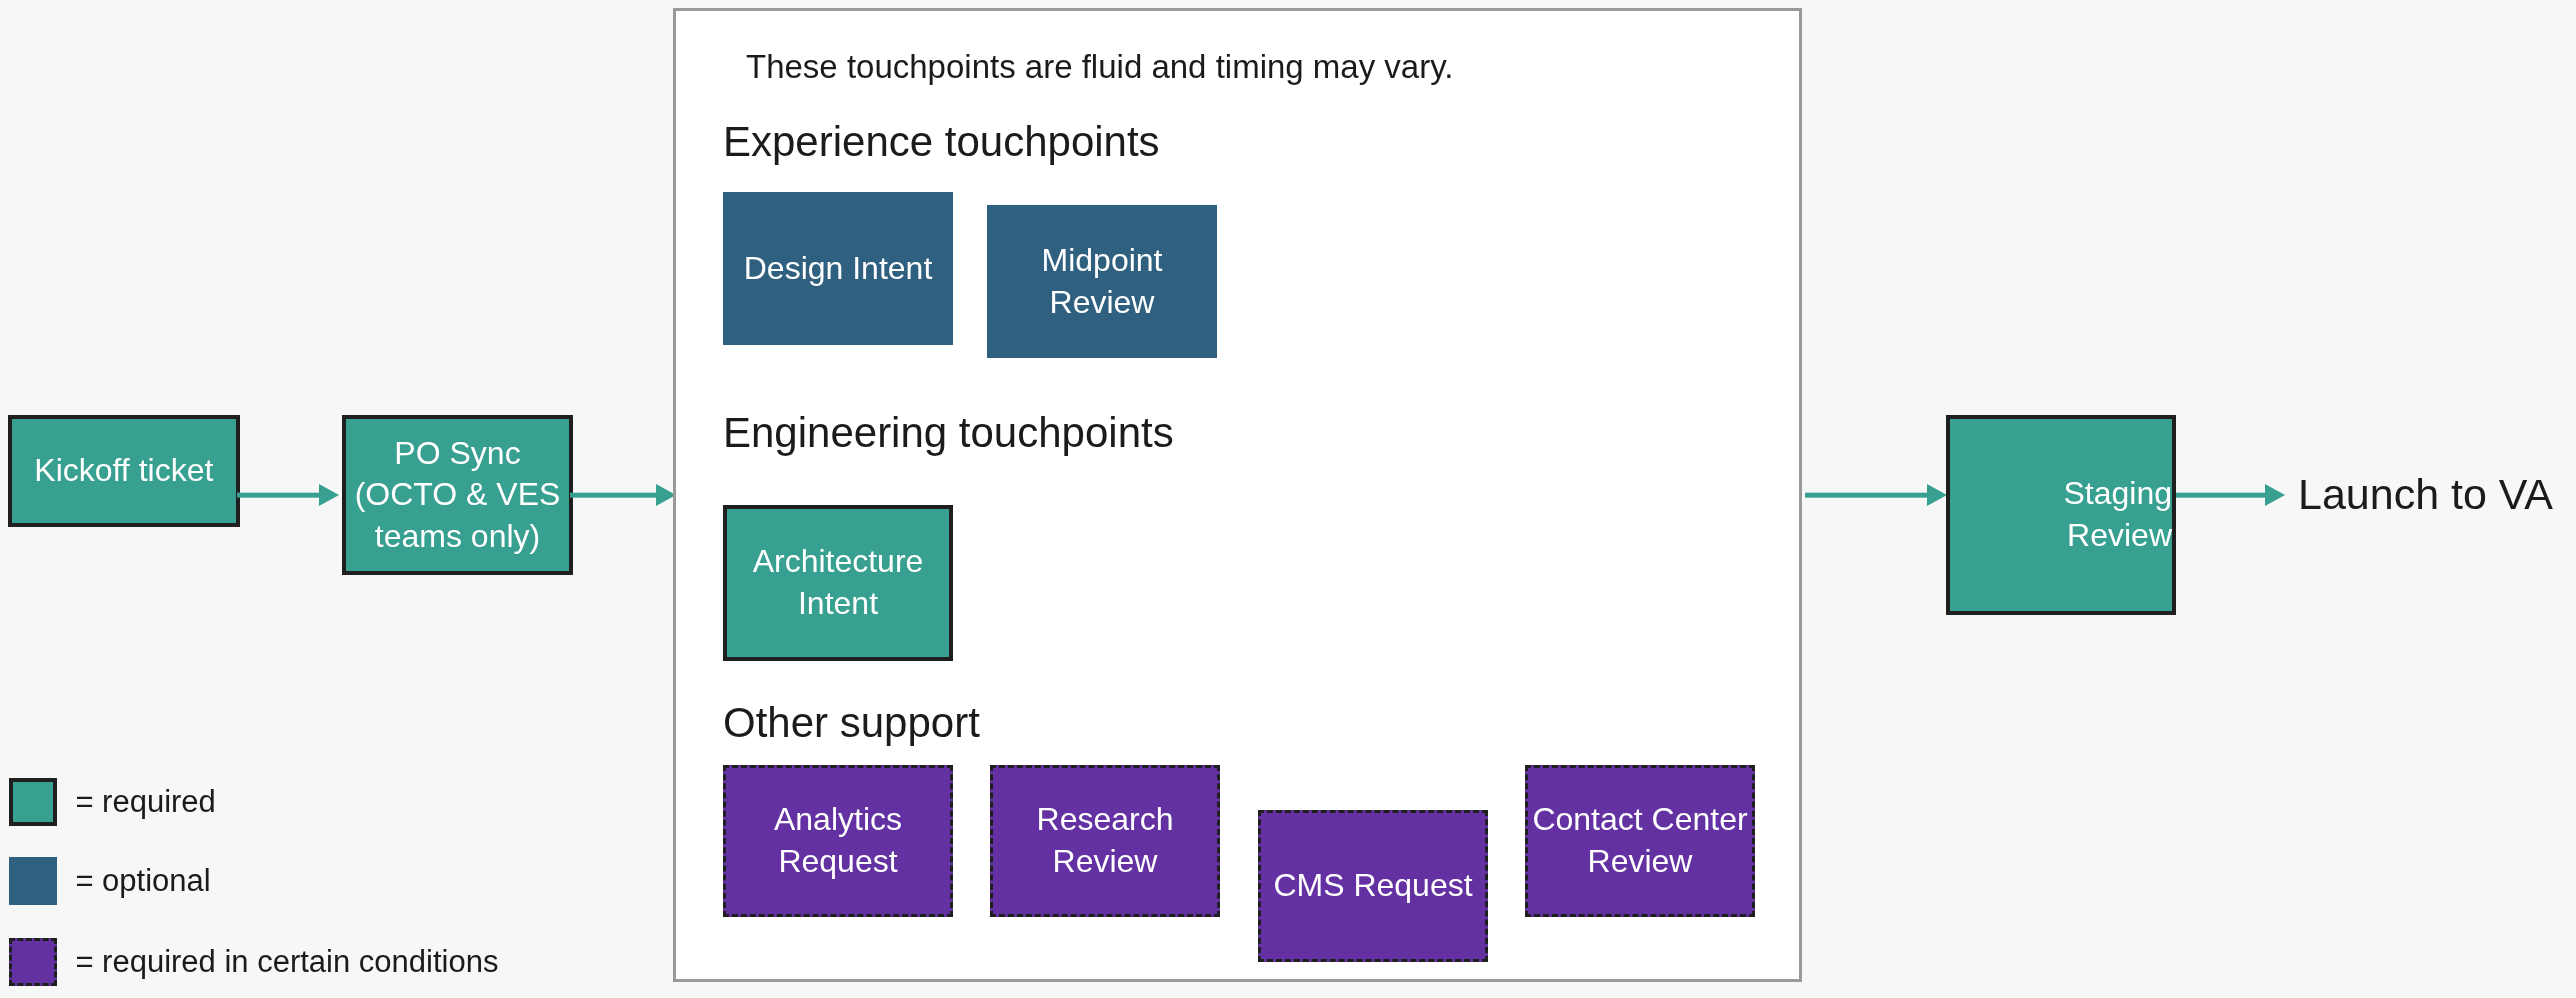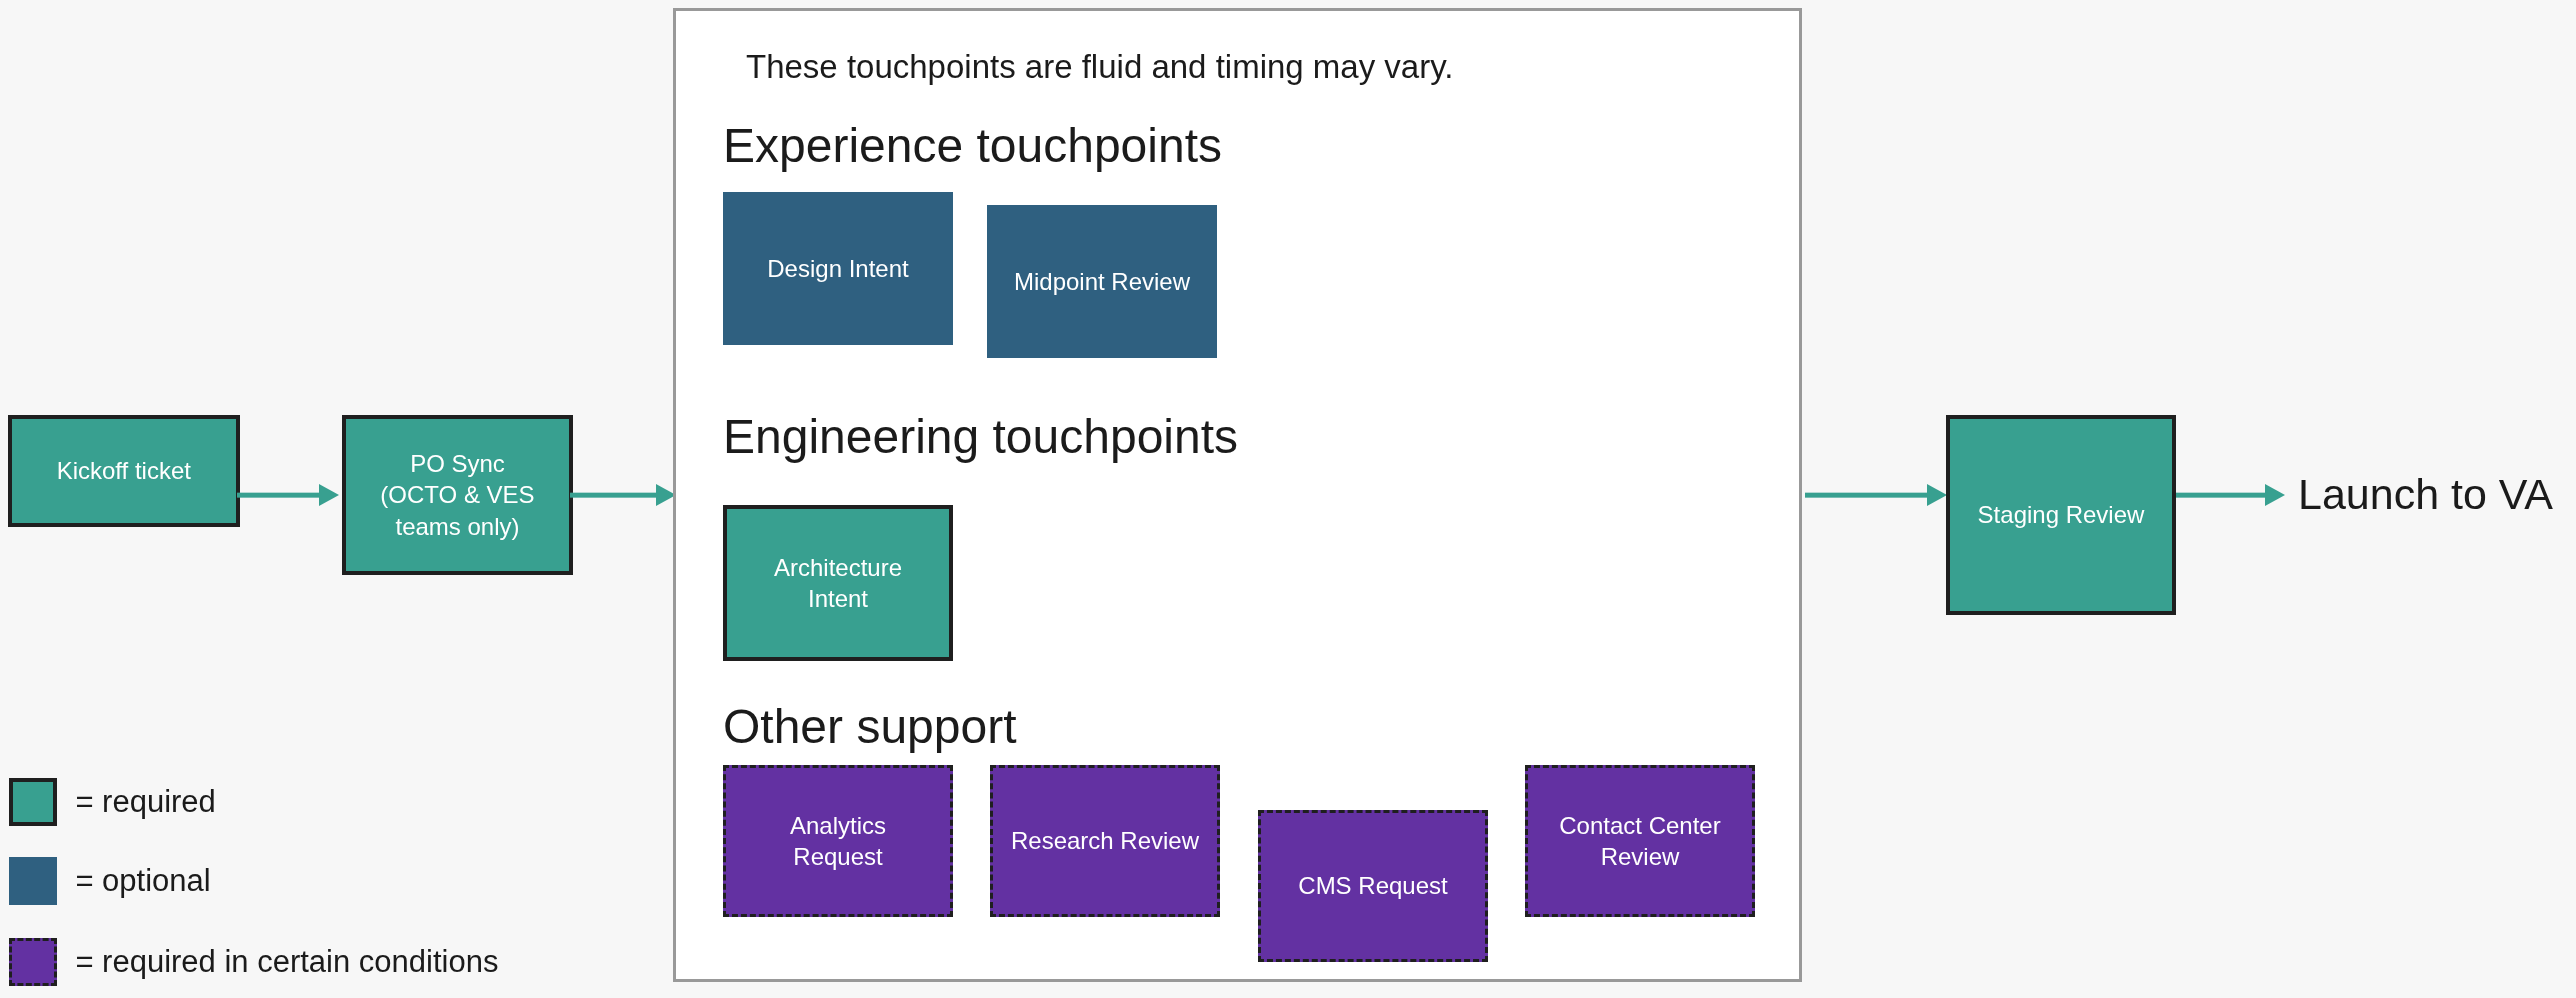--- a/index.html
+++ b/index.html
@@ -14,21 +14,21 @@
 
   
   .node {
     position: absolute;
     box-sizing: border-box;
     display: flex;
     align-items: center;
     justify-content: center;
     text-align: center;
     color: var(--box-text, #ffffff);
-    font-size: 24px;
+    font-size: 32px;
     line-height: 1.3;
     white-space: pre-line;
   }
   .node.required {
     background: var(--required, #38a090);
     border: 4.7px solid var(--box-border, #1f1f1f);
   }
   .node.optional {
     background: var(--optional, #2f6080);
     border: none;
@@ -69,21 +69,21 @@
   .panel-note {
     position: absolute;
     left: 722px; top: 47px;
     font-size: 33px;
     line-height: 1.2;
     margin-left: 24px;
   }
   .section-title {
     position: absolute;
     left: 723px;
-    font-size: 48px;
+    font-size: 42px;
     line-height: 1.2;
     color: var(--text, #1b1b1b);
   }
 
   
   .launch-label {
     position: absolute;
     left: 2298px; top: 494px;
     transform: translateY(-50%);
     font-size: 43px;

